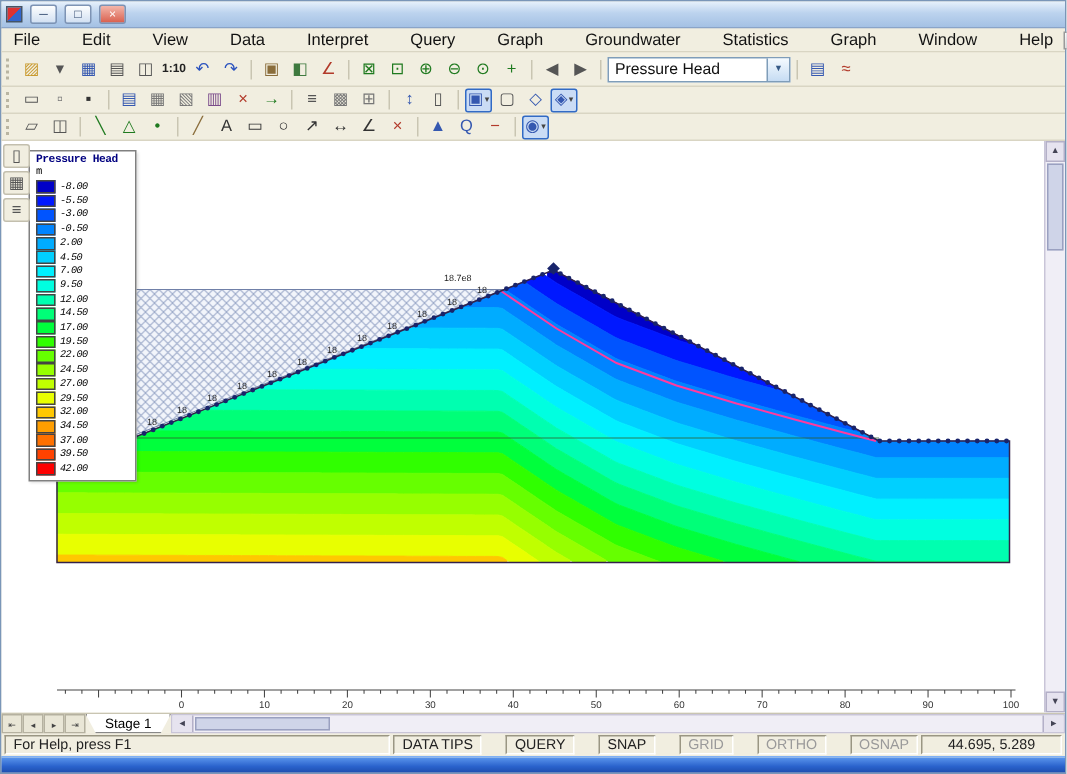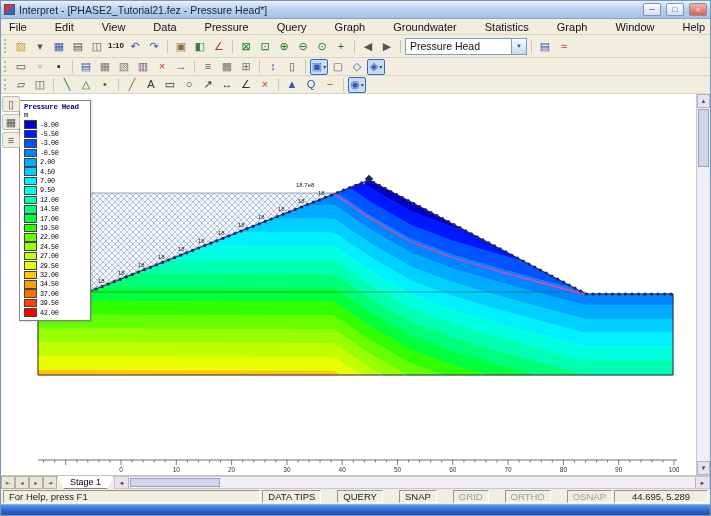--- a/index.html
+++ b/index.html
@@ -39,21 +39,21 @@
   .client{position:relative;flex:1;background:#fff;overflow:hidden;}
   .plot-host{position:absolute;left:0;top:0;width:697px;height:386px;}
   .side-toolbar{position:absolute;left:1px;top:2px;display:flex;flex-direction:column;gap:2px;z-index:6;}
   .side-toolbar .tb-btn{background:#f1eee0;border:1px solid #c3bfae;width:16px;}
 
   .legend{position:absolute;left:18px;top:6px;width:72px;background:#fff;border:1px solid #808080;box-shadow:1px 1px 2px rgba(0,0,0,.15);z-index:5;padding:2px 2px 3px 4px;font-family:"Liberation Mono",monospace;}
   .legend-title{font-size:7.5px;font-weight:bold;color:#000080;letter-spacing:-.3px;}
   .legend-unit{font-size:7px;color:#000;margin-bottom:1px;}
   .legend-row{display:flex;align-items:center;height:9.4px;}
   .legend-swatch{width:13px;height:8.6px;border:0.5px solid #444;flex:0 0 13px;}
-  .legend-label{font-size:6.8px;margin-left:3px;letter-spacing:-.4px;color:#000;}
+  .legend-label{font-size:6.8px;margin-left:3px;letter-spacing:-.4px;color:#000;font-style:italic;}
 
   
   .vscroll{position:absolute;top:0;right:0;bottom:0;width:14px;background:#f0eef6;border-left:1px solid #c9c5d8;display:flex;flex-direction:column;z-index:7;}
   .sc-btn{height:14px;flex:0 0 14px;background:#e6e3ef;border:1px solid #b4b0c8;font-size:6px;color:#445;display:flex;align-items:center;justify-content:center;}
   .v-thumb{height:58px;margin:1px;background:#cfd4e8;border:1px solid #9aa0c0;}
 
   
   .tabrow{height:14px;flex:0 0 14px;display:flex;align-items:stretch;background:#f1eee0;border-top:1px solid #c9c5b2;}
   .tab-nav{width:14px;border:1px solid #b5b1a0;background:#e9e6d6;font-size:6px;display:flex;align-items:center;justify-content:center;color:#444;}
   .tab{padding:0 12px;background:#fff;border:1px solid #888;border-top:none;clip-path:polygon(0 0,100% 0,calc(100% - 7px) 100%,7px 100%);font-size:9px;display:flex;align-items:center;color:#000;}
@@ -71,33 +71,32 @@
 
   .taskbar{height:11px;flex:0 0 11px;background:linear-gradient(#5a95ec,#2a62cc 60%,#1e4fb0);border-top:1px solid #7fb0f4;}
 </style>
 </head>
 <body>
 
 <div class="window">
 
   <div class="titlebar">
     <span class="app-icon"></span>
-    <span class="title-text">Interpret - [PHASE2_Tutorial21.fez - Pressure Head*]</span>
     <span class="win-btn">─</span>
     <span class="win-btn">□</span>
     <span class="win-btn close">×</span>
   </div>
 
   <div class="menubar">
     <div class="menu-items">
         <span class="menu-item">File</span>
         <span class="menu-item">Edit</span>
         <span class="menu-item">View</span>
         <span class="menu-item">Data</span>
-        <span class="menu-item">Pressure</span>
+        <span class="menu-item">Interpret</span>
         <span class="menu-item">Query</span>
         <span class="menu-item">Graph</span>
         <span class="menu-item">Groundwater</span>
         <span class="menu-item">Statistics</span>
         <span class="menu-item">Graph</span>
         <span class="menu-item">Window</span>
         <span class="menu-item">Help</span>
       </div>
     <div class="child-ctrls">
       <span class="child-btn">─</span>

